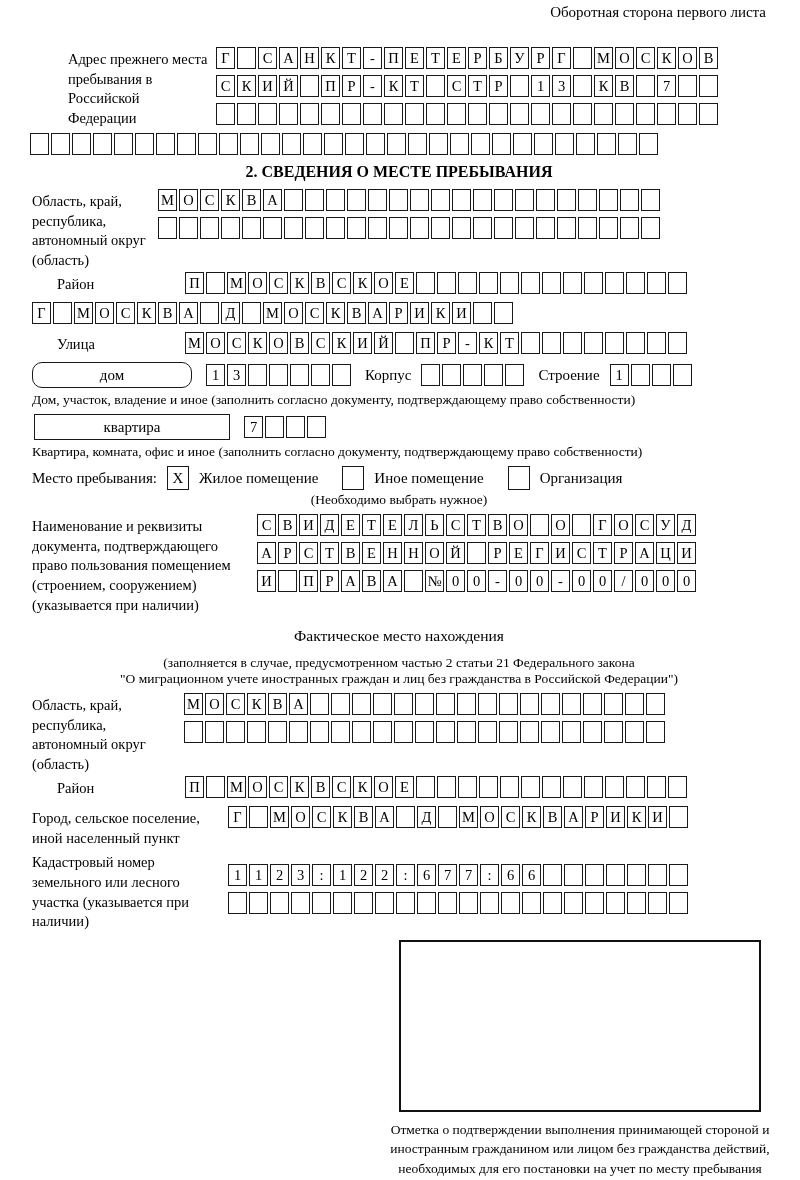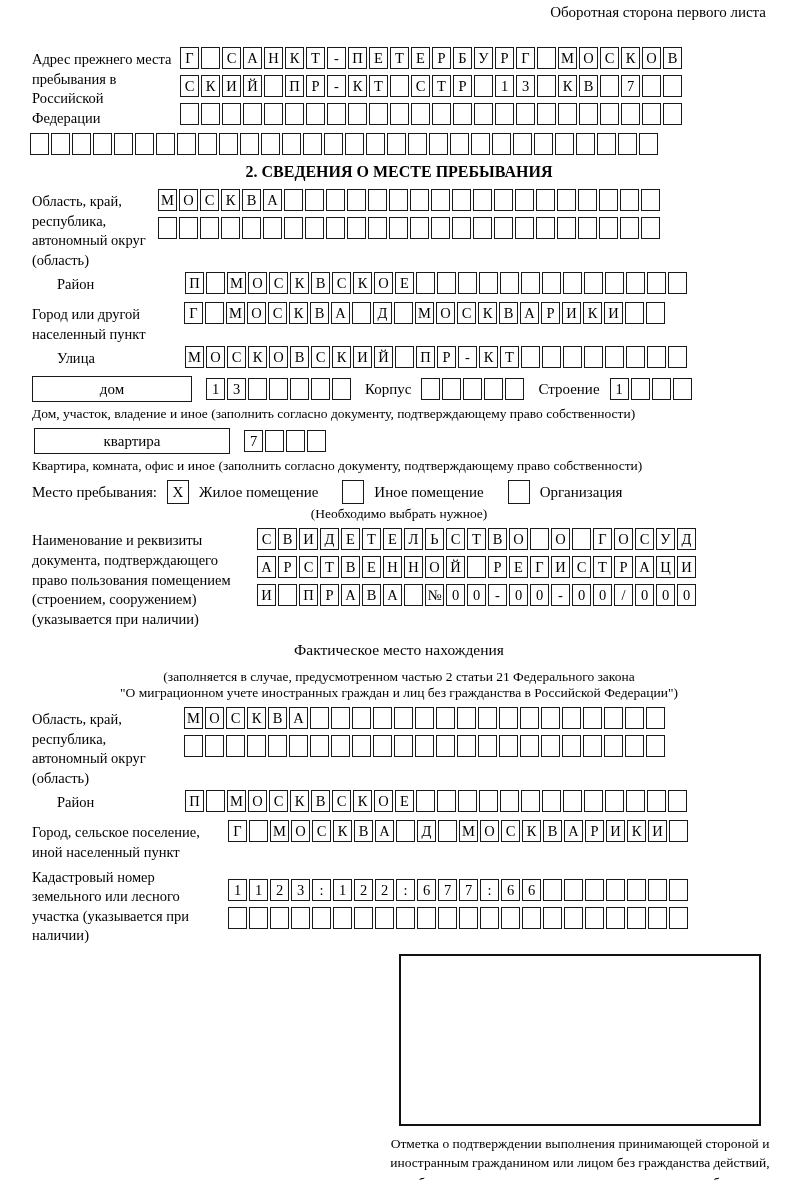--- a/index.html
+++ b/index.html
@@ -6,21 +6,21 @@
   html,body { background:#fff; }
   .page {
     width:800px; height:1180px; background:#ffffff; color:#000;
     font-family:"Liberation Serif","DejaVu Serif",serif;
     padding:4px 34px 0 32px; position:relative; overflow:hidden;
   }
   .header-note { text-align:right; font-size:15px; margin-bottom:26px; }
 
   .frow { display:flex; align-items:flex-start; margin-bottom:2px; }
   .flabel { font-size:14.5px; line-height:1.35; padding-top:3px; padding-right:6px; }
-  .w148 { flex:0 0 148px; }
+  .w148 { flex:0 0 148px;margin-left:36px; }
   .w126 { flex:0 0 126px; }
   .w128 { flex:0 0 128px;margin-left:25px; }
   .w152 { flex:0 0 152px; }
   .w196 { flex:0 0 196px; }
   .w225 { flex:0 0 225px; }
   .cgroup { flex:1; }
 
   .cellrow { display:flex; gap:2px; margin-bottom:6px; }
   .cellrow.inline { display:inline-flex; margin-bottom:0; vertical-align:middle; }
   .cell {
@@ -32,21 +32,21 @@
   .note { font-size:13.5px; }
   .center { text-align:center; }
   .sec-title { text-align:center; font-weight:bold; font-size:16px; margin:8px 0 8px; }
   .sub-title { text-align:center; font-weight:normal; font-size:15.5px; margin:12px 0 10px; }
 
   .inline-row { display:flex; align-items:center; margin:2px 0 4px; }
   .widebox {
     display:inline-block; border:1.5px solid #1a1a1a; height:26px;
     text-align:center; font-size:15px; line-height:24px; background:#fff;
   }
-  .wb-dom { width:160px; margin-right:14px; }
+  .wb-dom { width:160px; margin-right:14px;border-radius:10px; }
   .wb-kv  { width:196px; margin-left:2px; margin-right:14px; }
   .mid-label { font-size:15px; margin:0 10px 0 14px; }
 
   .opt-row { display:flex; align-items:center; margin:6px 0 2px; font-size:15px; }
   .checkbox {
     display:inline-block; width:22px; height:24px; border:1.5px solid #1a1a1a;
     text-align:center; font-size:15px; line-height:22px; margin:0 10px; background:#fff;
   }
   .opt-label { margin-right:14px; }
 
@@ -265,21 +265,20 @@
           <span class="cell"></span>
           <span class="cell"></span>
           <span class="cell"></span>
           <span class="cell"></span>
           <span class="cell"></span>
         </div>
     </div>
   </div>
 
   <div class="frow">
-    <div class="flabel w152">Город или другой населенный пункт</div>
     <div class="cgroup">
       <div class="cellrow">
           <span class="cell">Г</span>
           <span class="cell"></span>
           <span class="cell">М</span>
           <span class="cell">О</span>
           <span class="cell">С</span>
           <span class="cell">К</span>
           <span class="cell">В</span>
           <span class="cell">А</span>

